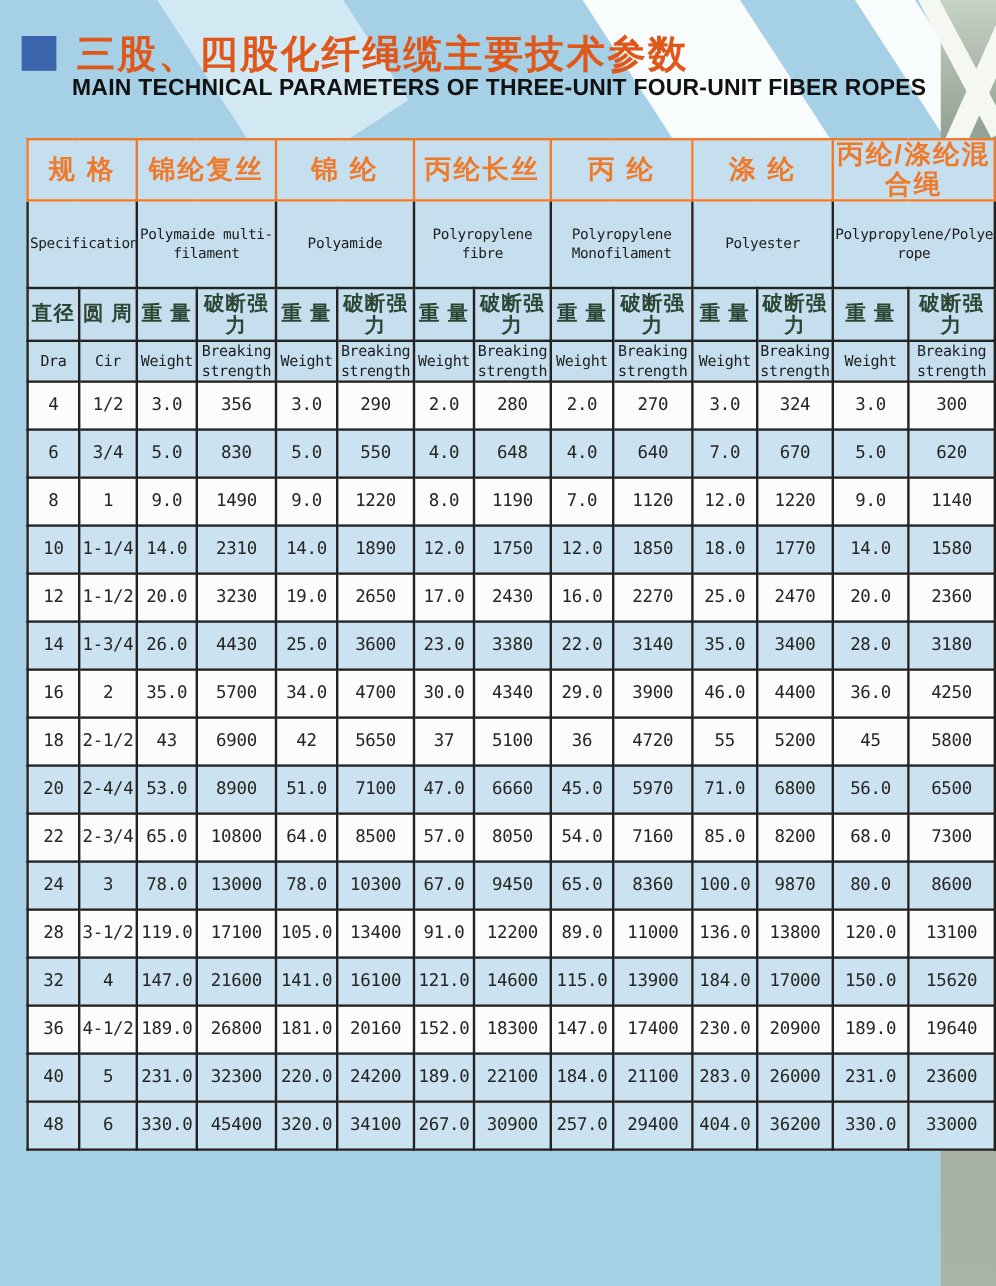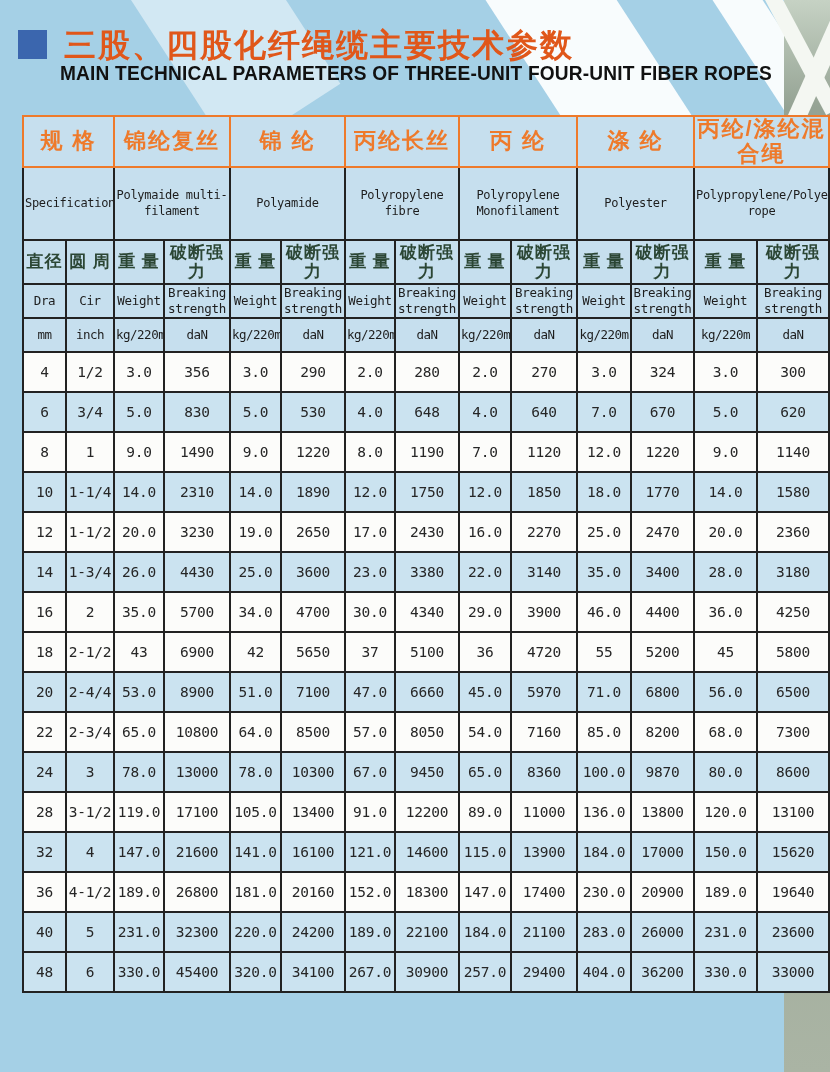--- a/index.html
+++ b/index.html
@@ -149,36 +149,20 @@
         <th>Breaking strength</th>
         <th>Weight</th>
         <th>Breaking strength</th>
         <th>Weight</th>
         <th>Breaking strength</th>
         <th>Weight</th>
         <th>Breaking strength</th>
         <th>Weight</th>
         <th>Breaking strength</th>
       </tr>
-      <tr class="gr5">
-        <th>mm</th>
-        <th>inch</th>
-        <th>kg/220m</th>
-        <th>daN</th>
-        <th>kg/220m</th>
-        <th>daN</th>
-        <th>kg/220m</th>
-        <th>daN</th>
-        <th>kg/220m</th>
-        <th>daN</th>
-        <th>kg/220m</th>
-        <th>daN</th>
-        <th>kg/220m</th>
-        <th>daN</th>
-      </tr>
     </thead>
   <tbody id="tbody">
       <tr>
         <td class="spec">4</td>
         <td class="spec">1/2</td>
         <td>3.0</td>
         <td>356</td>
         <td>3.0</td>
         <td>290</td>
         <td>2.0</td>
@@ -189,21 +173,21 @@
         <td>324</td>
         <td>3.0</td>
         <td>300</td>
       </tr>
       <tr class="shade">
         <td class="spec">6</td>
         <td class="spec">3/4</td>
         <td>5.0</td>
         <td>830</td>
         <td>5.0</td>
-        <td>530</td>
+        <td>550</td>
         <td>4.0</td>
         <td>648</td>
         <td>4.0</td>
         <td>640</td>
         <td>7.0</td>
         <td>670</td>
         <td>5.0</td>
         <td>620</td>
       </tr>
       <tr>

